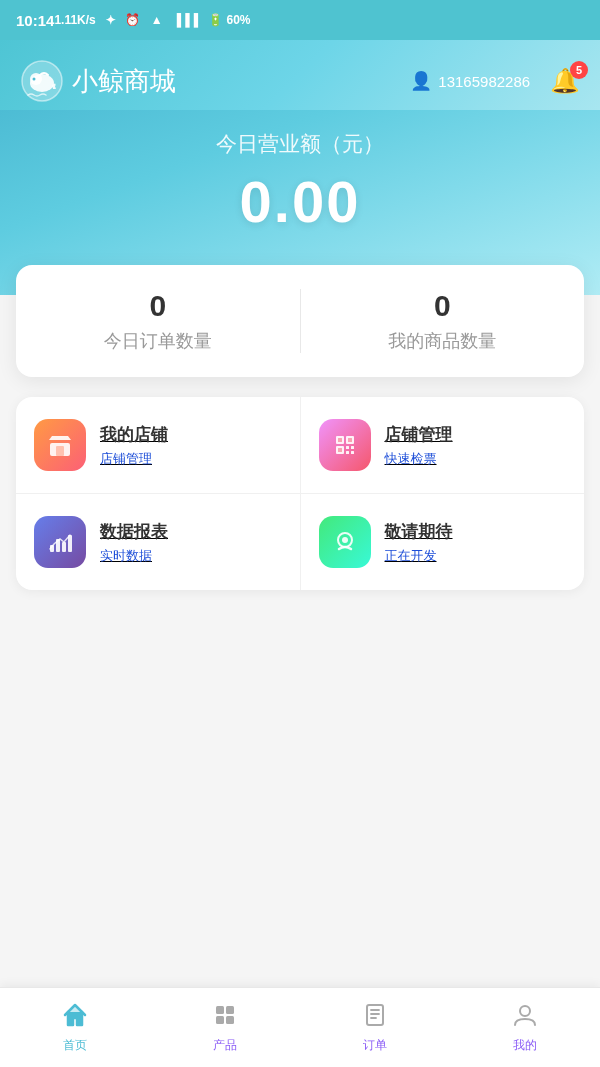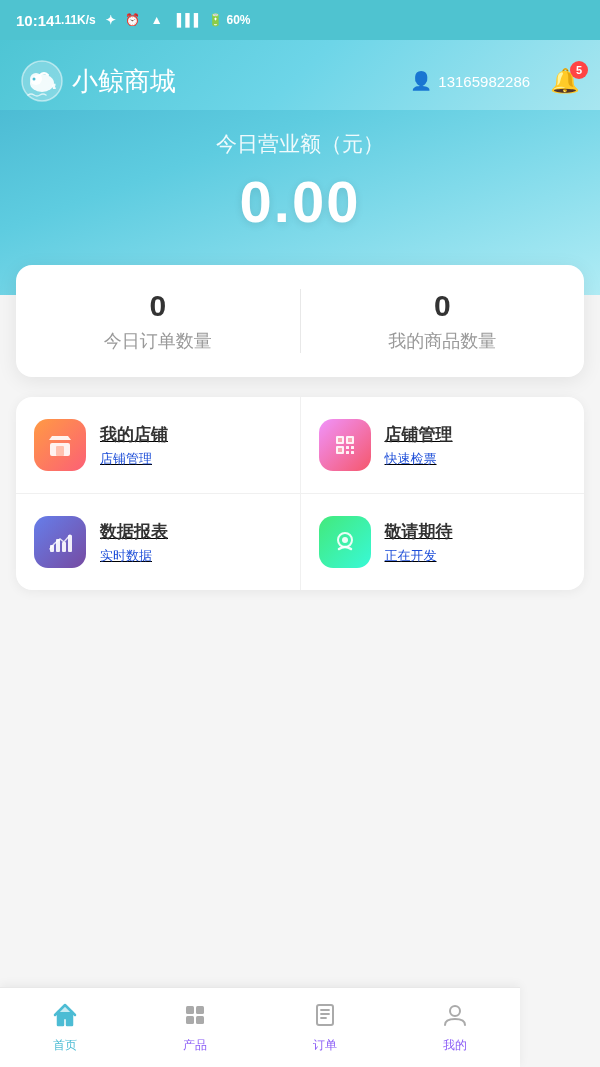--- a/index.html
+++ b/index.html
@@ -177,21 +177,21 @@
     }
     .menu-subtitle {
       font-size: 13px;
       color: #1d4ed8;
     }
 
     
     .bottom-nav {
       position: fixed;
       bottom: 0;
-      width: 520px;
+      width: 600px;
       height: 80px;
       background: white;
       display: flex;
       align-items: center;
       border-top: 1px solid #e8e8e8;
       box-shadow: 0 -2px 10px rgba(0,0,0,0.06);
     }
     .nav-item {
       flex: 1;
       display: flex;

